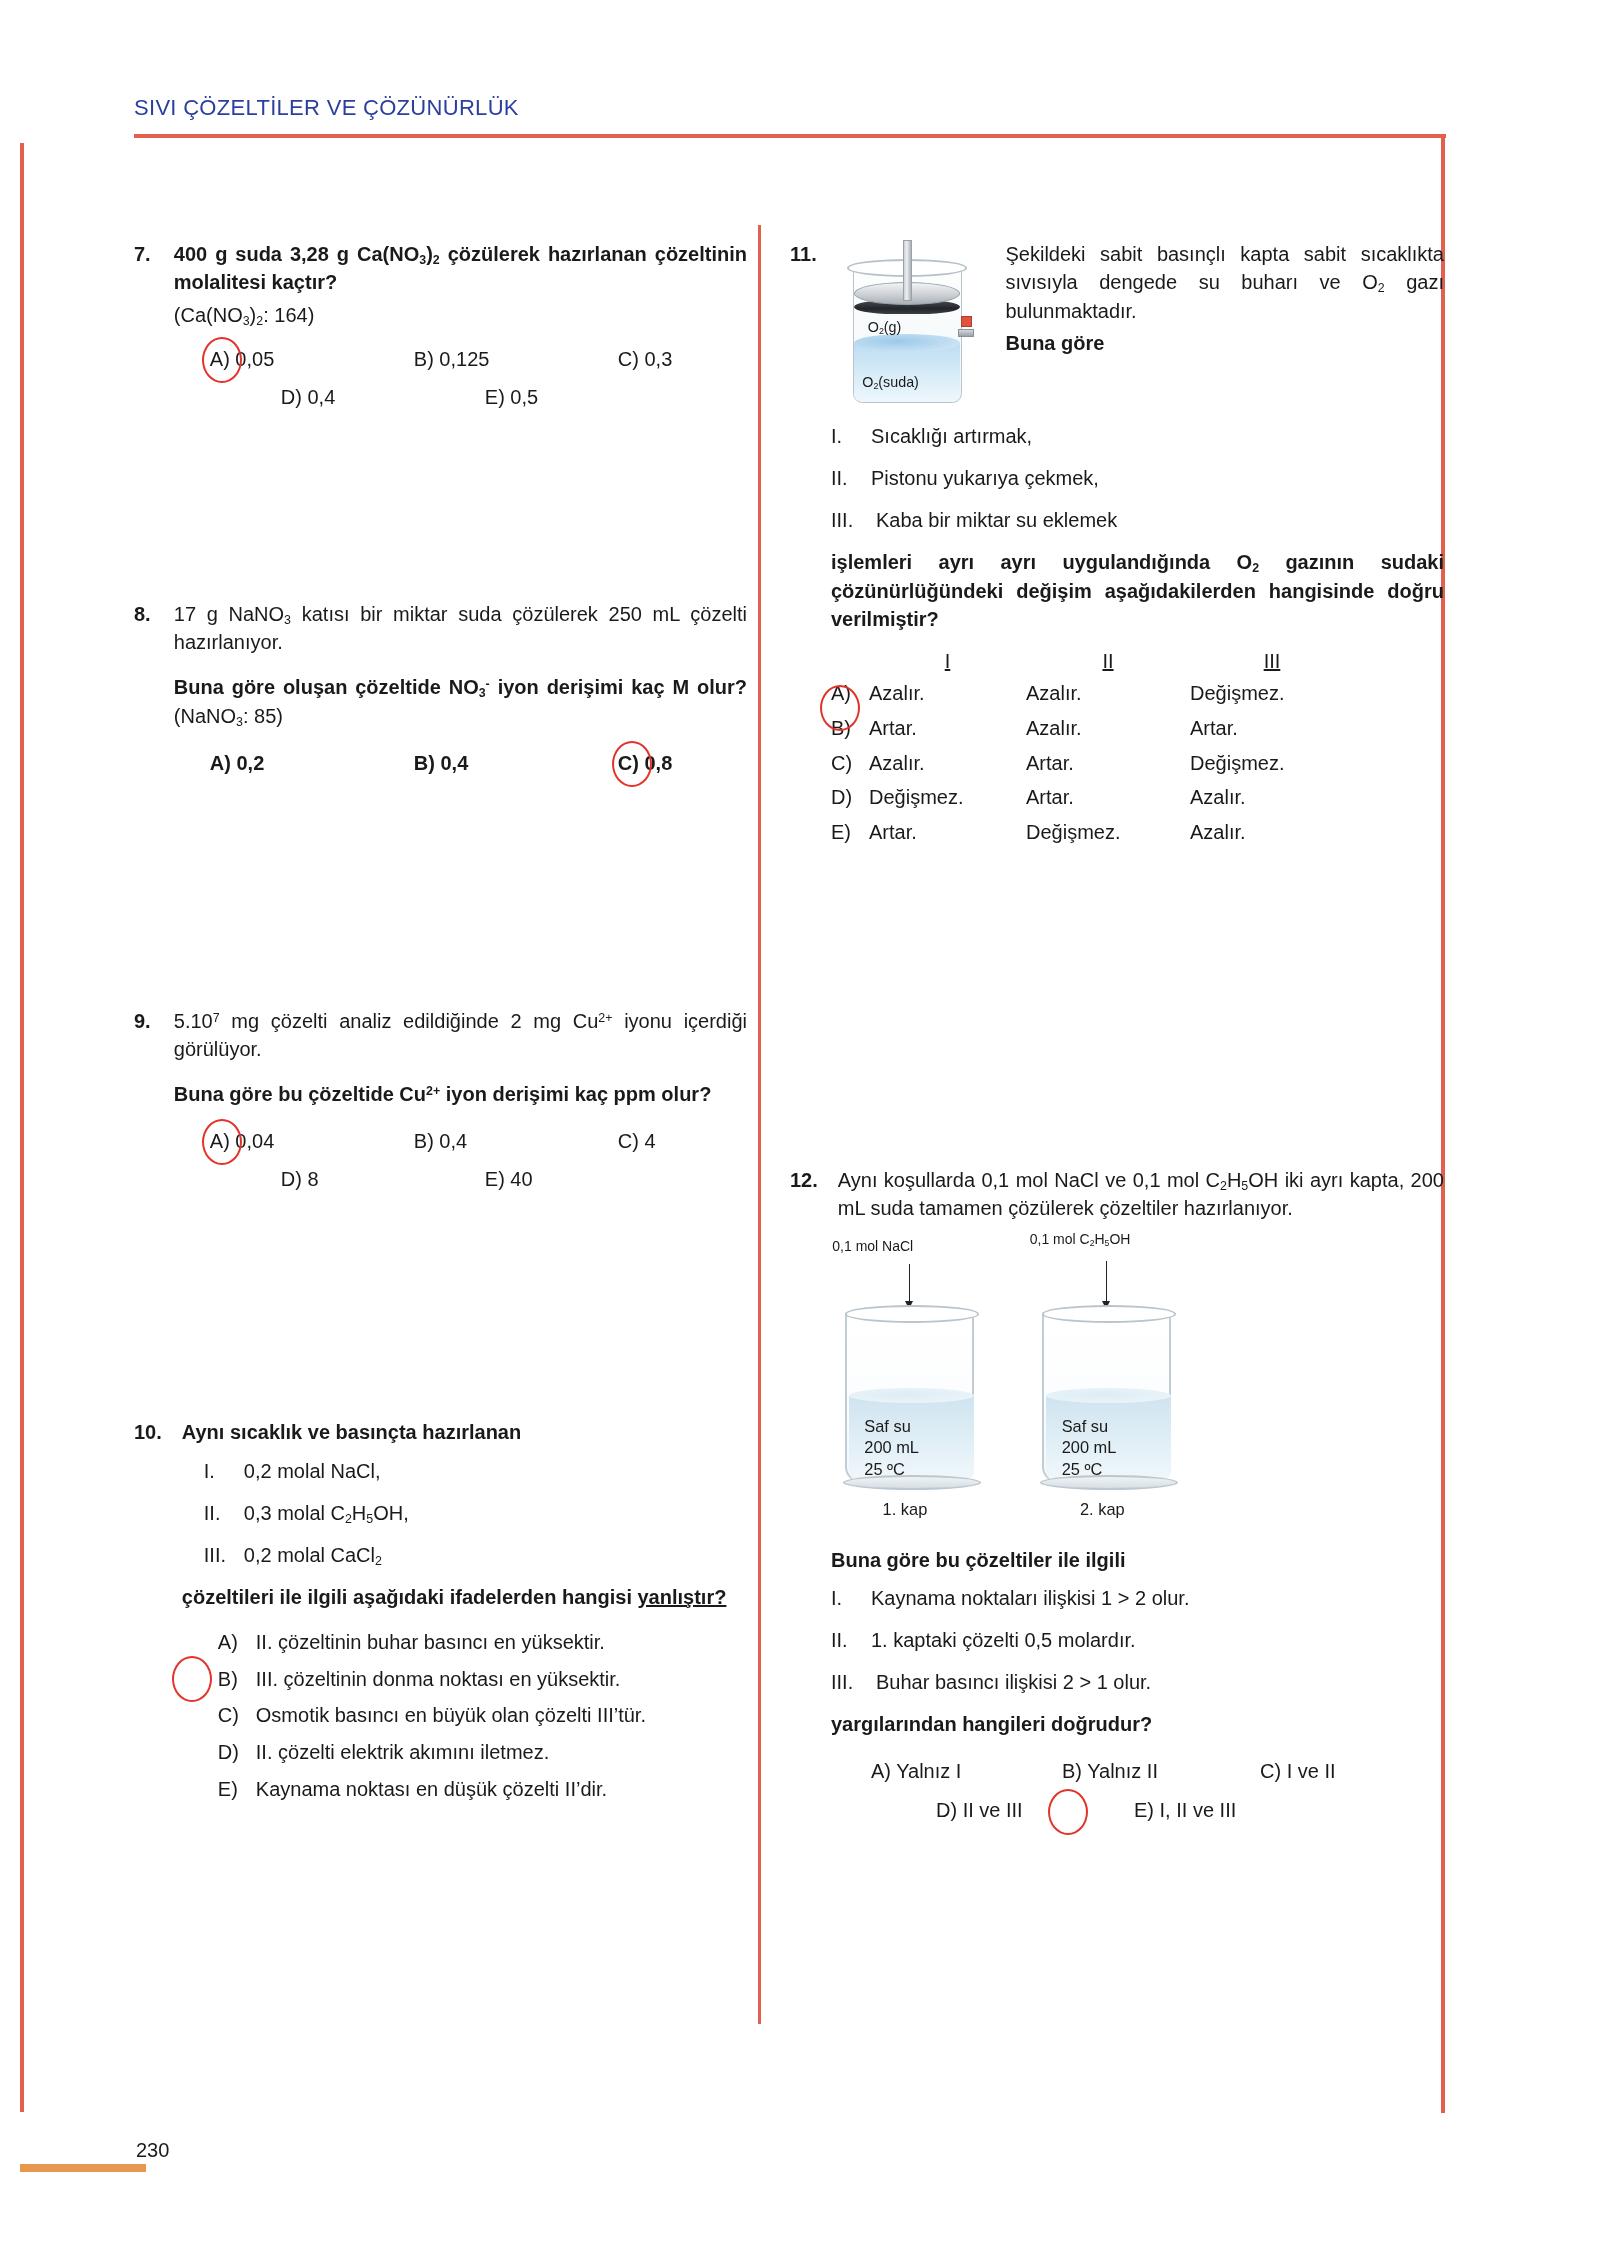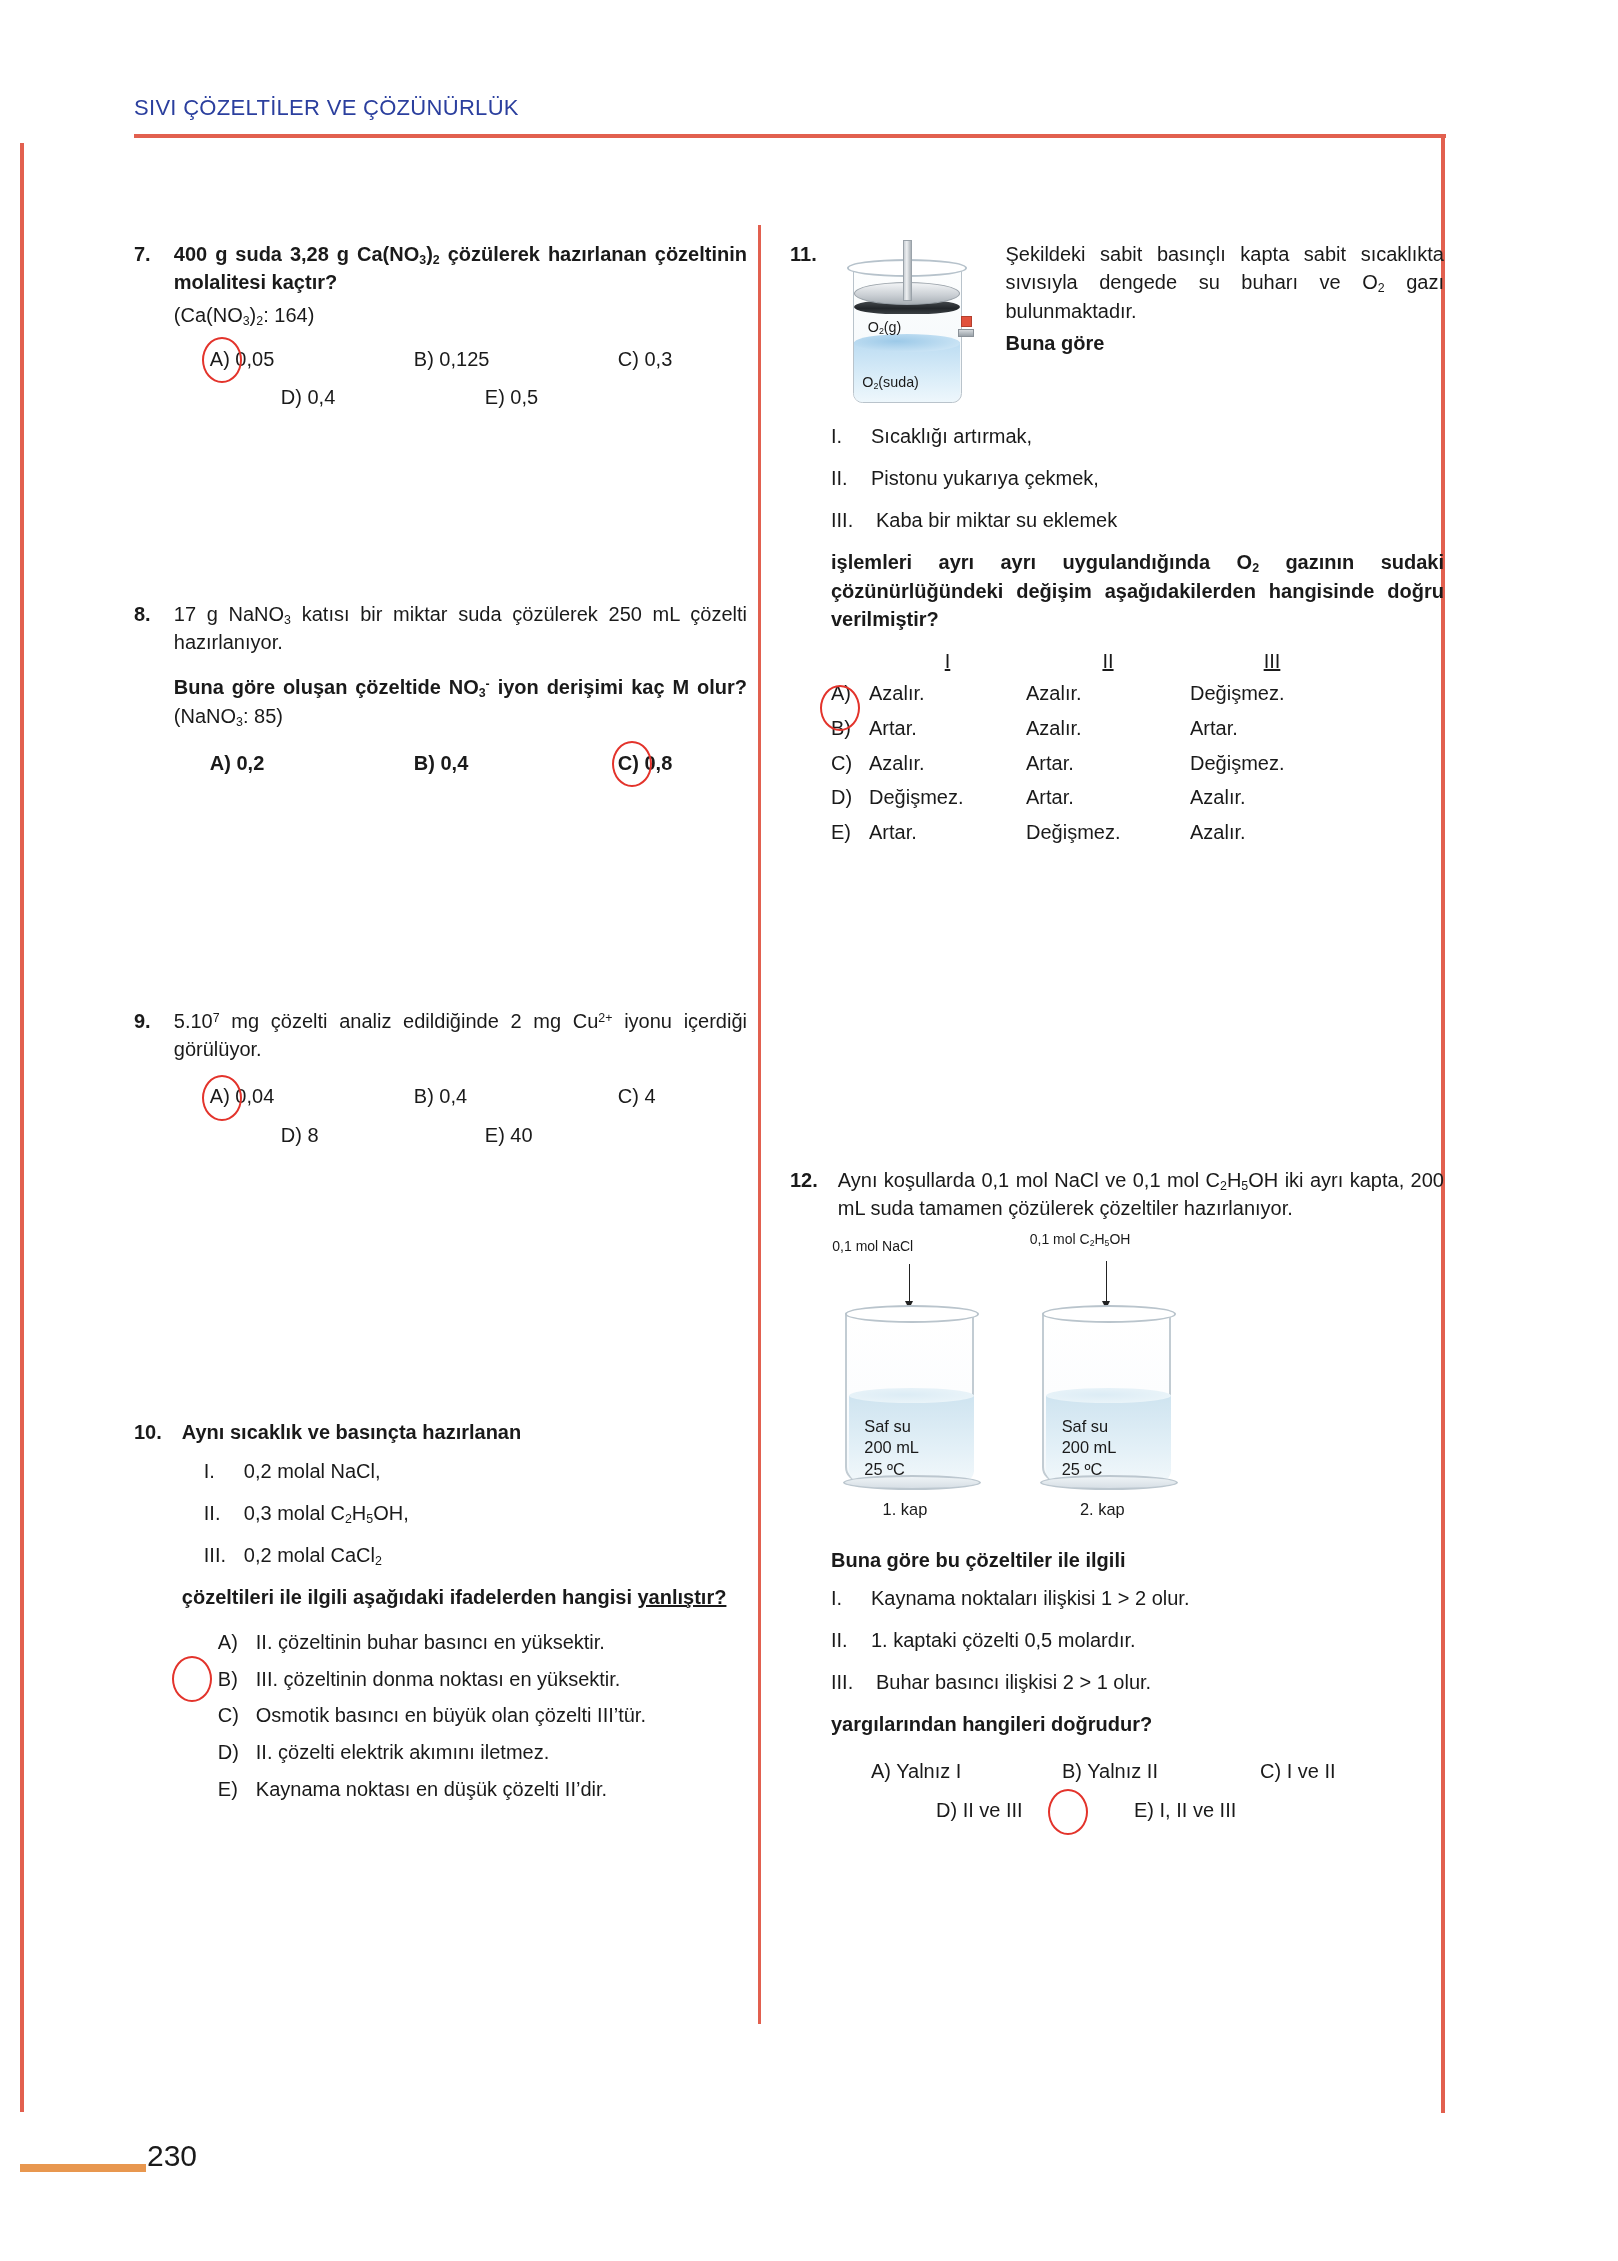--- a/index.html
+++ b/index.html
@@ -35,22 +35,22 @@
   }
   .col-divider {
     position:absolute; left:758px; top:225px;
     width:3.4px; height:1799px; background:#e2604f;
   }
   .foot-bar {
     position:absolute; left:20.4px; top:2164px;
     width:126px; height:8.2px; background:#e8974f;
   }
   .foot-page {
-    position:absolute; left:147px; top:2139px;
-    font-size:30px; color:#1a1a1a;
+    position:absolute; left:136px; top:2139px;
+    font-size:20px; color:#1a1a1a;
   }
 
   
   .col { position:absolute; top:0; }
   .col-left  { left:134px;  width:613px; }
   .col-right { left:790px; width:654px; }
 
   .q { position:absolute; width:100%; }
   .qrow { display:flex; align-items:flex-start; }
   .qnum { font-weight:bold; font-size:20px; flex:0 0 auto; margin-right:6.8px; line-height:1.42; }
@@ -246,20 +246,21 @@
           </div>
         </div>
       </div>
     </div>
 
     <div class="q" style="top:1007px;">
       <div class="qrow">
         <div class="qnum w48">9.</div>
         <div class="qbody">
           <div class="t just"><span>5.10</span><sup>7</sup><span> mg çözelti analiz edildiğinde 2 mg Cu</span><sup>2+</sup><span> iyonu içerdiği görülüyor.</span></div>
+          <div class="tb just" style="margin-top:16.4px;"><span>Buna göre bu çözeltide Cu</span><sup>2+</sup><span> iyon derişimi kaç ppm olur?</span></div>
 
           <div class="opts" style="margin-top:17.7px;">
             <div class="orow" style="position:relative;">
               <div class="opt" style="width:204px;">A) 0,04</div>
               <div class="opt" style="width:204px;">B) 0,4</div>
               <div class="opt">C) 4</div>
               <div class="circ" style="left:-8.2px; top:-6.8px; width:40px; height:46px;"></div>
             </div>
             <div class="orow" style="margin-top:8.2px; padding-left:71px;">
               <div class="opt" style="width:204px;">D) 8</div>

